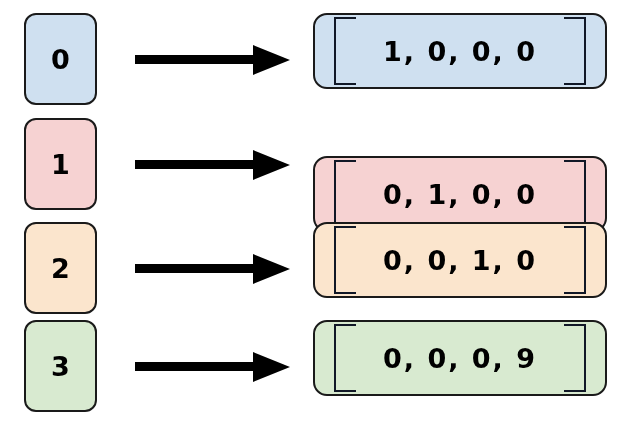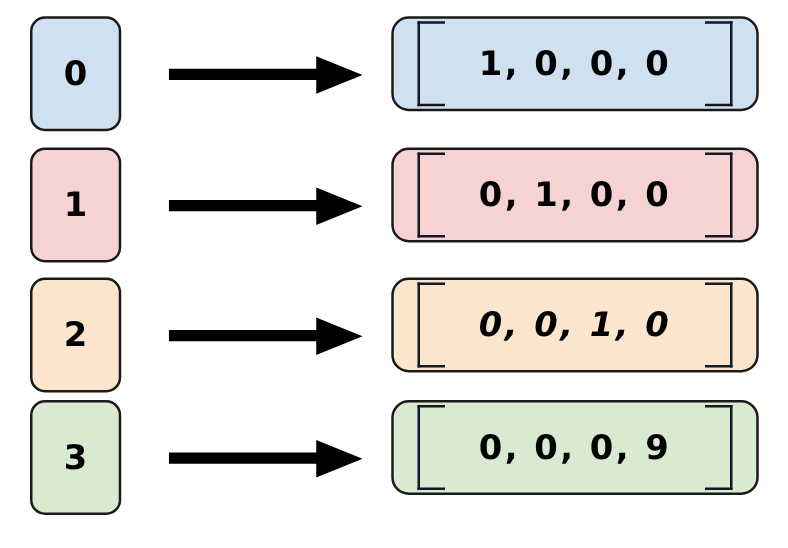--- a/index.html
+++ b/index.html
@@ -146,40 +146,40 @@
   <div class="row row-1">
     <div class="label-box fill-1" style="background: rgb(246, 210, 210); border-color: rgb(26, 26, 26);">
       <span class="label-text">1</span>
     </div>
     <div class="arrow">
       <svg width="158" height="34" viewBox="0 0 158 34" xmlns="http://www.w3.org/2000/svg">
         <rect x="0" y="12" width="122" height="9" fill="#000000"></rect>
         <polygon points="118,2 155,17 118,32" fill="#000000"></polygon>
       </svg>
     </div>
-    <div class="vector-box fill-1" style="background: rgb(246, 210, 210); border-color: rgb(26, 26, 26);">
+    <div class="vector-box fill-1" style="background: rgb(246, 210, 210); border-color: rgb(26, 26, 26); margin-top: 38px;">
       <div class="bracket-wrap">
         <span class="bracket bracket-left"></span>
         <span class="vector-values">0,  1,  0,  0</span>
         <span class="bracket bracket-right"></span>
       </div>
     </div>
   </div>
 
   <div class="row row-2">
     <div class="label-box fill-2" style="background: rgb(251, 229, 205); border-color: rgb(26, 26, 26);">
       <span class="label-text">2</span>
     </div>
     <div class="arrow">
       <svg width="158" height="34" viewBox="0 0 158 34" xmlns="http://www.w3.org/2000/svg">
         <rect x="0" y="12" width="122" height="9" fill="#000000"></rect>
         <polygon points="118,2 155,17 118,32" fill="#000000"></polygon>
       </svg>
     </div>
-    <div class="vector-box fill-2" style="background: rgb(251, 229, 205); border-color: rgb(26, 26, 26); font-style: italic;">
+    <div class="vector-box fill-2" style="background: rgb(251, 229, 205); border-color: rgb(26, 26, 26);">
       <div class="bracket-wrap">
         <span class="bracket bracket-left"></span>
         <span class="vector-values">0,  0,  1,  0</span>
         <span class="bracket bracket-right"></span>
       </div>
     </div>
   </div>
 
   <div class="row row-3">
     <div class="label-box fill-3" style="background: rgb(216, 234, 208); border-color: rgb(26, 26, 26);">

